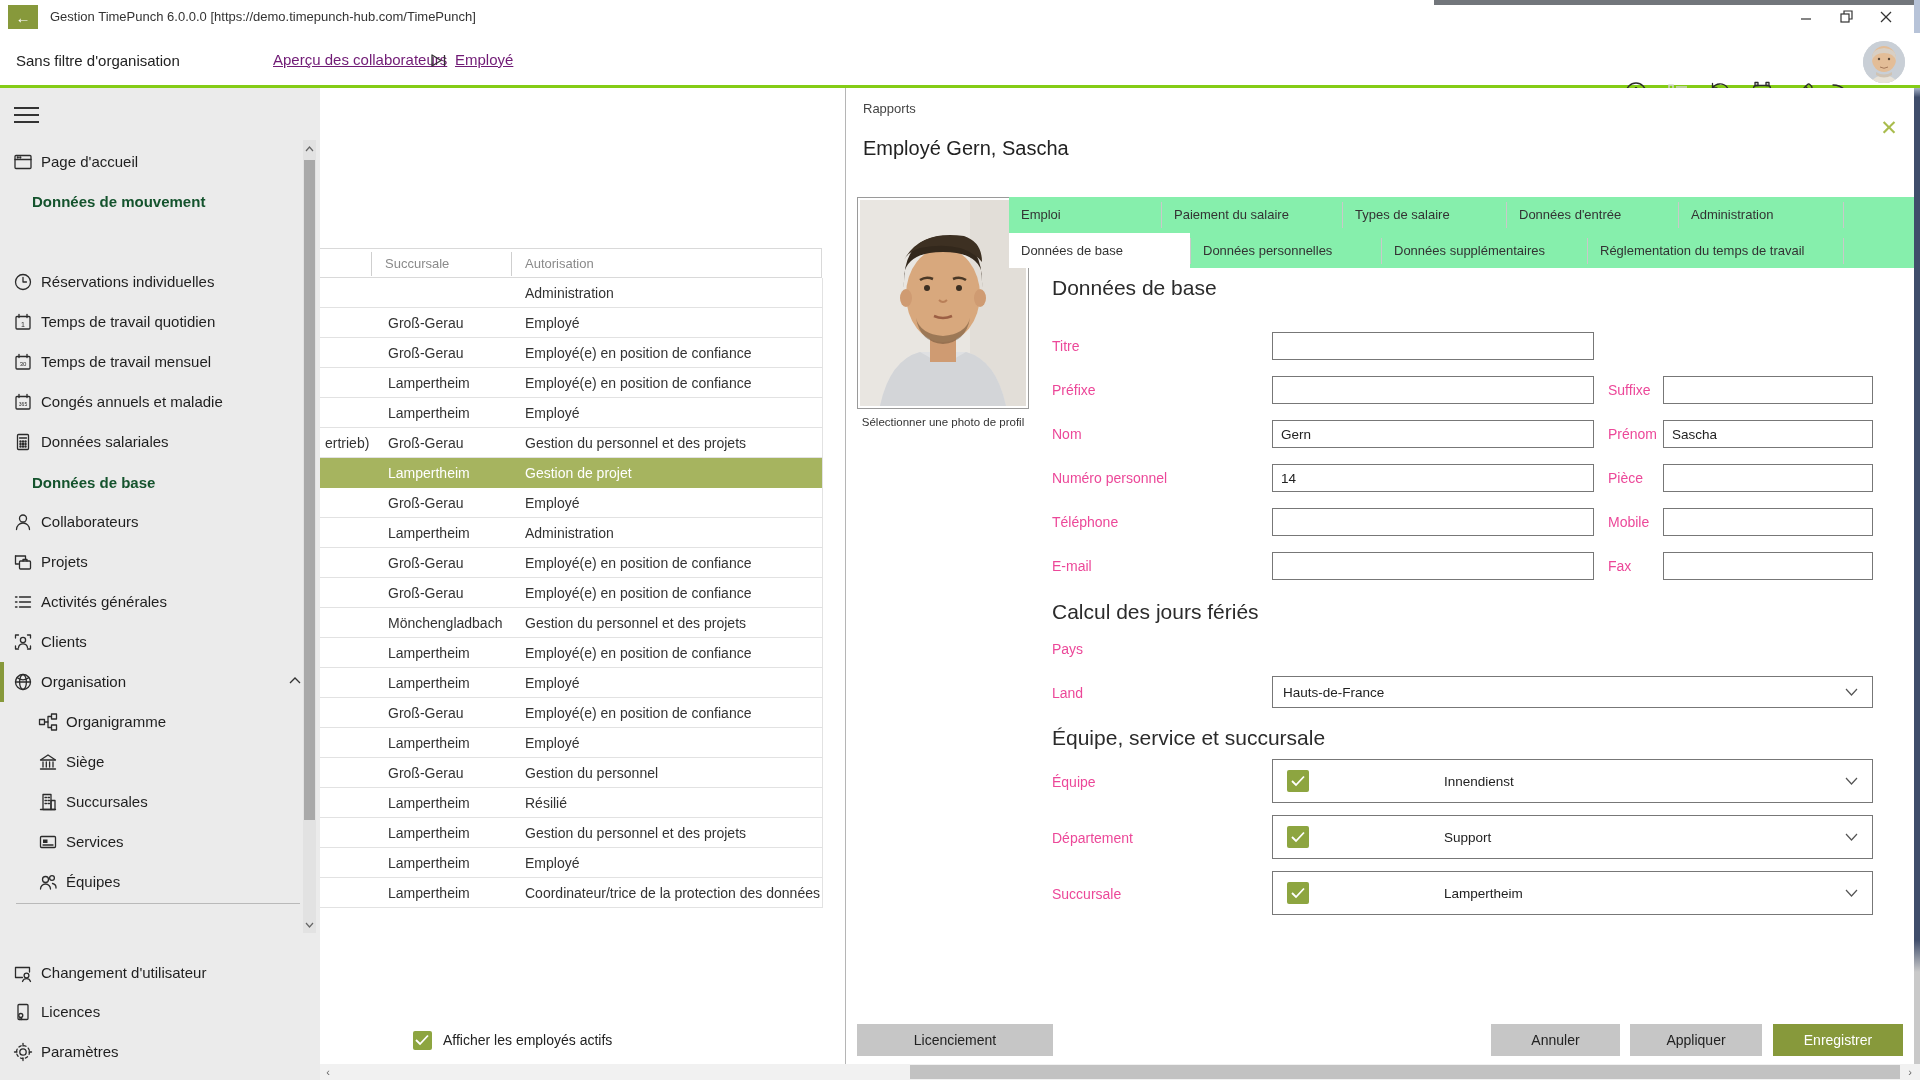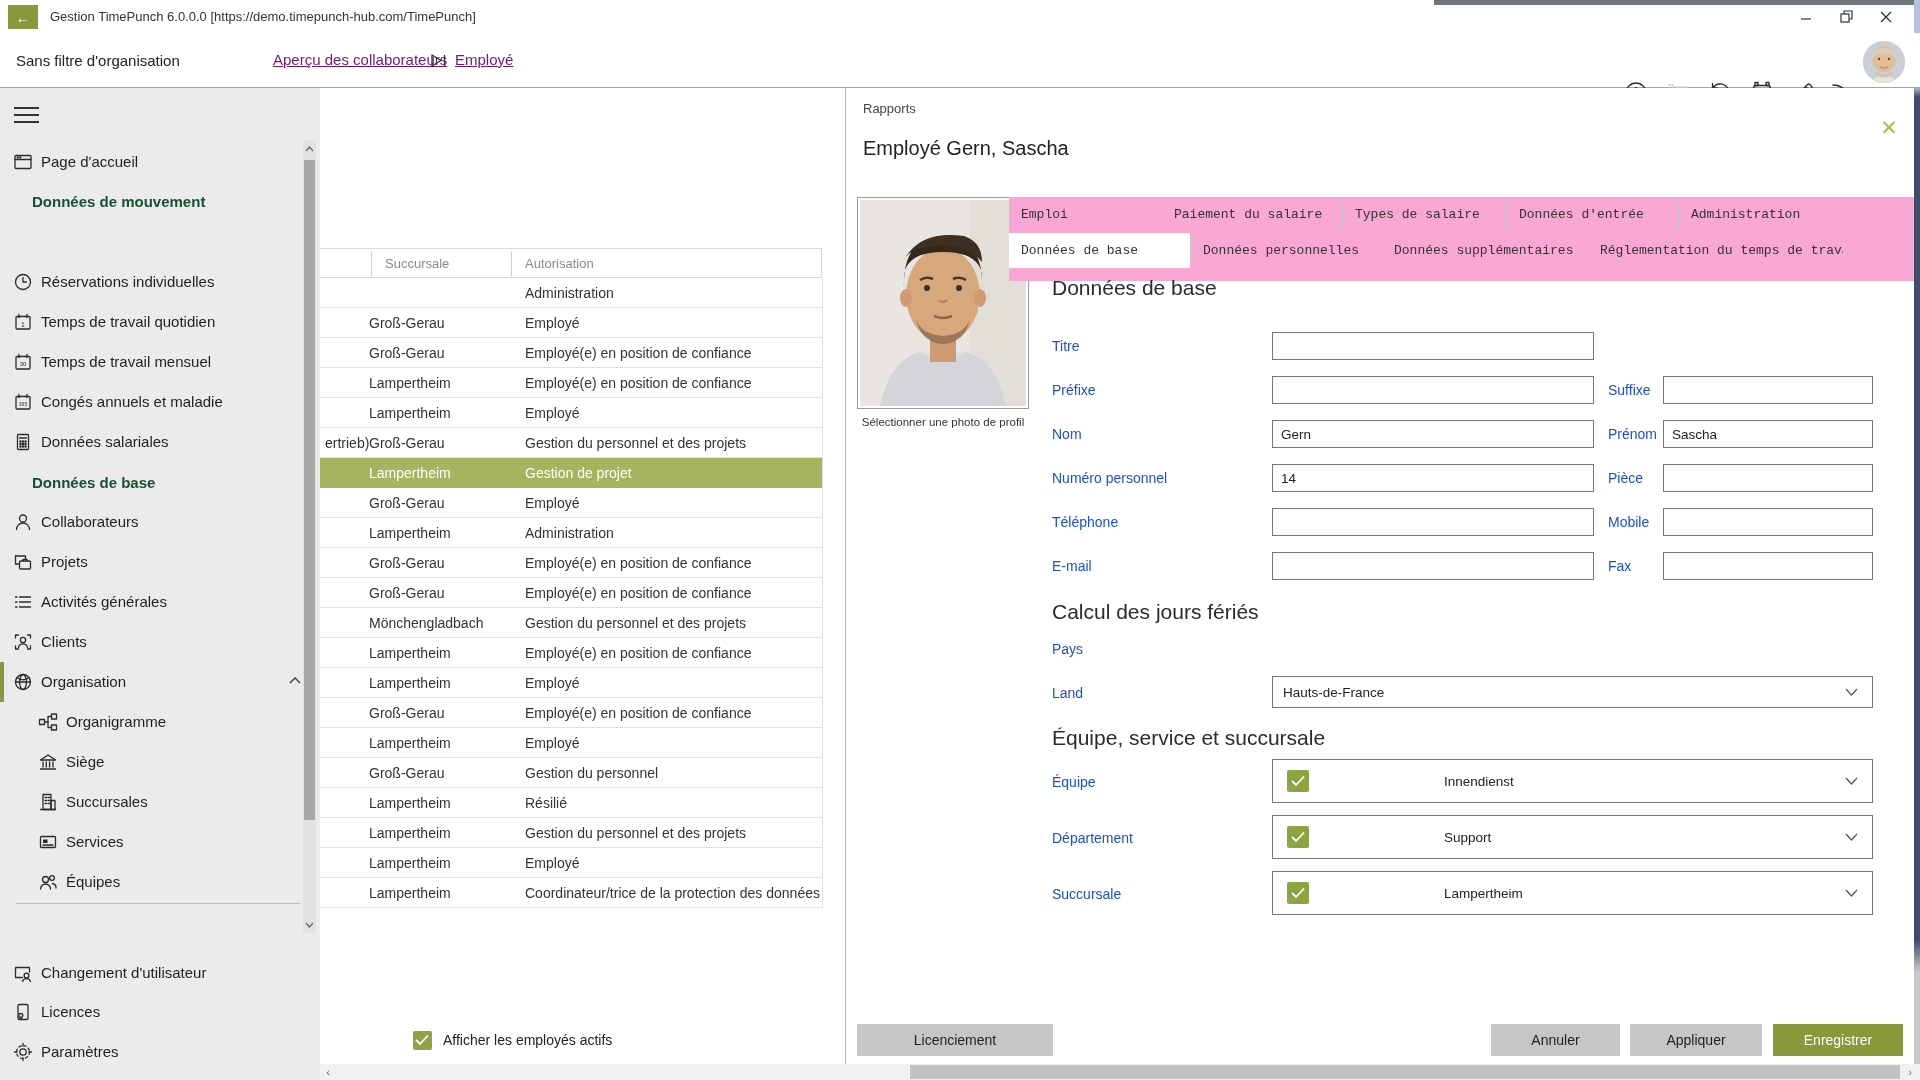--- a/index.html
+++ b/index.html
@@ -13,21 +13,21 @@
               color:#fff; font-size:15px; text-align:center; line-height:23px; border:none; cursor:pointer; }
   .win-title { position:absolute; left:50px; top:0; height:33px; line-height:33px; font-size:13px; color:#333; }
   .win-controls { position:absolute; right:14px; top:0; height:33px; display:flex; }
   .win-controls .wc { width:40px; height:33px; display:flex; align-items:center; justify-content:center; background:transparent; border:none; }
   .strip-top { position:absolute; left:1434px; top:0; width:486px; height:5px; background:#72767b; }
   .strip-right { position:absolute; left:1914px; top:0; width:6px; height:1080px;
                  background:linear-gradient(#b7c3d8 0 8%, #3f4d6b 9% 87%, #c9c9c9 90% 100%); }
 
   
   .toolbar { position:absolute; left:0; top:33px; width:1920px; height:55px; background:#fff;
-             border-bottom:1px solid #84cc16; }
+             border-bottom:3px solid #84cc16; }
   .filter-label { position:absolute; left:16px; top:0; height:55px; line-height:55px; font-size:15px; color:#222; }
   .crumb-link { position:absolute; top:18px; font-size:15px; color:#701a75; text-decoration:underline; cursor:pointer; }
   .play-icon { position:absolute; left:430px; top:20px; }
   .tb-icon { position:absolute; top:46px; width:28px; height:28px; display:flex; align-items:center;
              justify-content:center; background:none; border:none; cursor:pointer; }
   .avatar-btn { position:absolute; left:1863px; top:8px; width:42px; height:42px; border-radius:50%;
                 overflow:hidden; border:none; padding:0; background:#cdd3d9; cursor:pointer; }
 
   
   .sidebar { position:absolute; left:0; top:88px; width:320px; height:992px; background:#EBEBEB; }
@@ -51,21 +51,21 @@
   
   .table-area { position:absolute; left:320px; top:88px; width:525px; height:976px; background:#fff; }
   .thead { position:absolute; left:0; top:160px; width:502px; height:30px; border-top:1px solid #d9d9d9;
            border-bottom:1px solid #d9d9d9; border-right:1px solid #d9d9d9; }
   .thead .th { position:absolute; top:0; height:30px; line-height:30px; font-size:13px; color:#8a8a8a; }
   .thead .sep { position:absolute; top:3px; width:1px; height:24px; background:#cfcfcf; }
   .tbody { position:absolute; left:0; top:190px; width:502px; }
   .trow { position:relative; width:502px; height:30px; border-bottom:1px solid #e2e2e2; background:#fff; cursor:pointer; }
   .trow .tc { position:absolute; top:0; height:30px; line-height:30px; font-size:14px; color:#333; white-space:nowrap; }
   .trow .tc1 { left:5px; width:44px; overflow:hidden; }
-  .trow .tc2 { left:49px;text-align:right; }
+  .trow .tc2 { left:68px;text-align:right; }
   .trow .tc3 { left:205px; width:295px; overflow:hidden; }
   .trow.selected { background:#A6B45F; border-bottom-color:#A6B45F; }
   .trow.selected .tc { color:#fff; }
   .tbody-rborder { position:absolute; left:502px; top:190px; width:1px; height:630px; background:#e2e2e2; }
   .chk { width:19px; height:19px; background:#8DA540; border-radius:2px; display:inline-block; position:relative; }
   .chk svg { position:absolute; left:2px; top:3px; }
   .foot-check { position:absolute; top:942px; height:20px; display:flex; align-items:center; gap:11px; cursor:pointer; }
   .foot-check .fl { font-size:14px; color:#222; white-space:nowrap; }
 
   .vdivider { position:absolute; left:845px; top:88px; width:1px; height:976px; background:#b5b5b5; }
@@ -73,27 +73,27 @@
   
   .panel { position:absolute; left:846px; top:88px; width:1068px; height:976px; background:#fff; }
   .panel-header { position:absolute; left:17px; top:13px; font-size:13px; color:#444; }
   .panel-close { position:absolute; left:1028px; top:26px; width:30px; height:28px; background:none; border:none;
                  color:#A9BC4D; font-size:21px; line-height:26px; cursor:pointer; }
   .panel-title { position:absolute; left:17px; top:49px; font-size:20px; color:#222; }
   .photo-frame { position:absolute; left:11px; top:109px; width:172px; height:212px; border:1px solid #9a9a9a;
                  padding:2px; background:#fff; }
   .photo-caption { position:absolute; left:11px; top:328px; width:172px; text-align:center; font-size:11.5px;
                    color:#333; cursor:pointer; }
-  .tabstrip { position:absolute; left:163px; top:109px; width:905px; height:84px; background:#f9a8d4;font-family:Liberation Mono, monospace; }
+  .tabstrip { position:absolute; left:163px; top:109px; width:905px; height:71px; background:#86efac; }
   .tab { position:absolute; height:36px; line-height:36px; font-size:13px; color:#333; padding-left:12px;
          cursor:pointer; white-space:nowrap; overflow:hidden; }
   .tab-sep { position:absolute; width:1px; height:26px; background:#c9c9c9; }
   .tab.active { background:#fff; height:35px; line-height:35px; }
   .section-h { position:absolute; left:206px; font-size:21px; color:#2b2b2b; white-space:nowrap; }
-  .flabel { position:absolute; font-size:14px; color:#1d4ed8; white-space:nowrap; }
+  .flabel { position:absolute; font-size:14px; color:#ec4899; white-space:nowrap; }
   .finput { position:absolute; height:28px; border:1px solid #777; background:#fff; font-family:"Liberation Sans",sans-serif;
             font-size:13.5px; color:#222; padding:0 8px; }
   .dropdown { position:absolute; left:426px; width:601px; height:32px; border:1px solid #777; background:#fff; cursor:pointer; }
   .dropdown .val { position:absolute; left:10px; top:0; height:100%; display:flex; align-items:center;
                    font-size:13.5px; color:#222; }
   .dropdown .chev { position:absolute; right:14px; top:50%; margin-top:-4px; }
   .combo { height:44px; }
   .combo .chk { position:absolute; left:14px; top:10px; width:22px; height:22px; }
   .combo .chk svg { left:4px; top:5px; }
   .combo .val { left:171px; }

